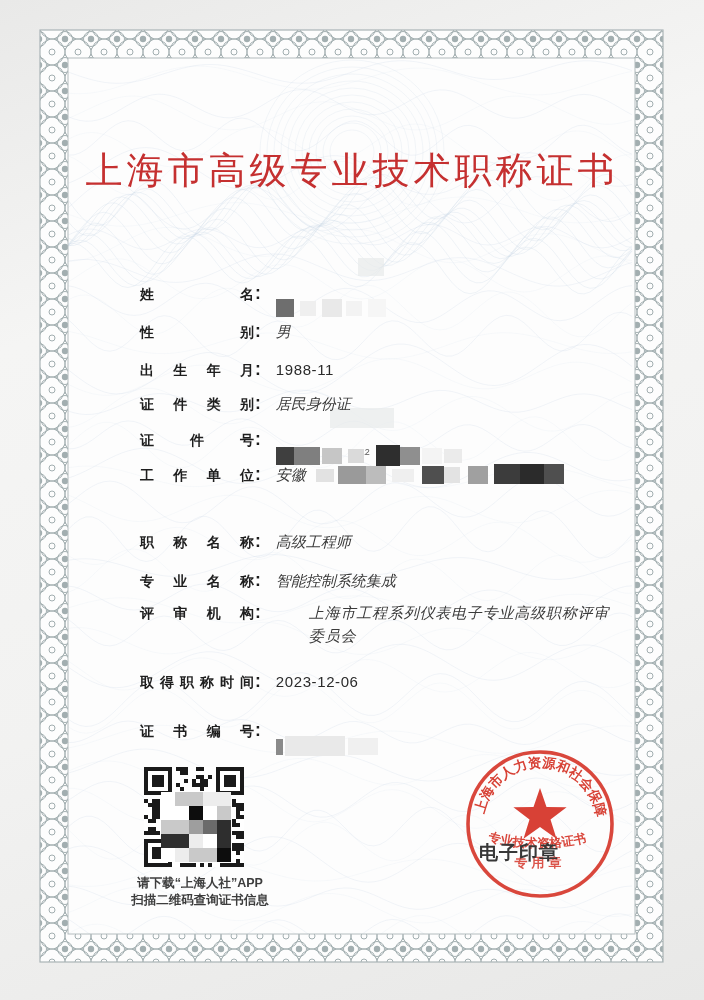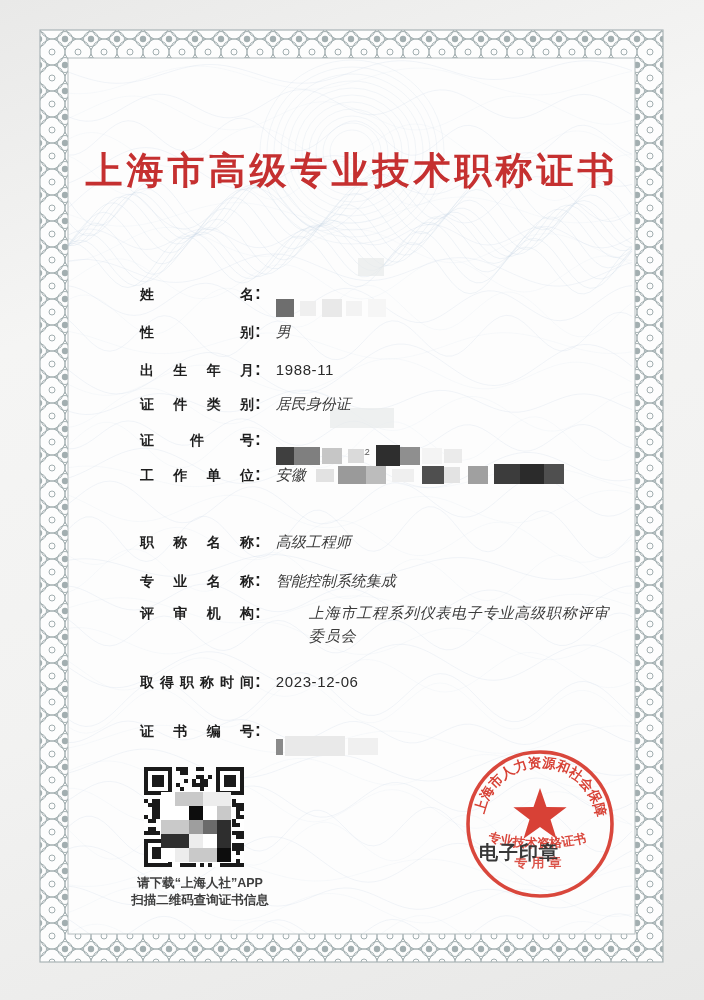--- a/index.html
+++ b/index.html
@@ -4,21 +4,21 @@
 <style>
   html,body{margin:0;padding:0;background:#e4e4e3;}
   #stage{
     position:relative;width:704px;height:1000px;overflow:hidden;
     background:linear-gradient(160deg,#e9e9e8 0%,#f5f5f4 28%,#f2f2f1 60%,#e8e8e7 100%);
     font-family:"Liberation Sans", sans-serif;
   }
   #bg{position:absolute;left:0;top:0;}
   .title{
     position:absolute;left:0;top:146px;width:704px;text-align:center;
-    font-size:37px;font-weight:700;letter-spacing:4px;white-space:nowrap;
+    font-size:37px;font-weight:400;letter-spacing:4px;white-space:nowrap;
   }
   .row{position:absolute;left:140px;display:flex;align-items:baseline;}
   .lbl{
     width:114px;font-weight:700;font-size:14px;color:#1e1e1e;
     text-align:justify;text-align-last:justify;
   }
   .colon{font-weight:700;font-size:17.5px;color:#1e1e1e;margin-left:1px;}
   .val{position:relative;margin-left:15px;width:330px;font-size:15px;color:#333;line-height:23px;}
   .kai{font-family:"DejaVu Serif", serif;font-style:italic;color:#3a3a3a;}
   .num{font-family:"Liberation Sans", sans-serif;letter-spacing:0.6px;color:#2b2b2b;}

